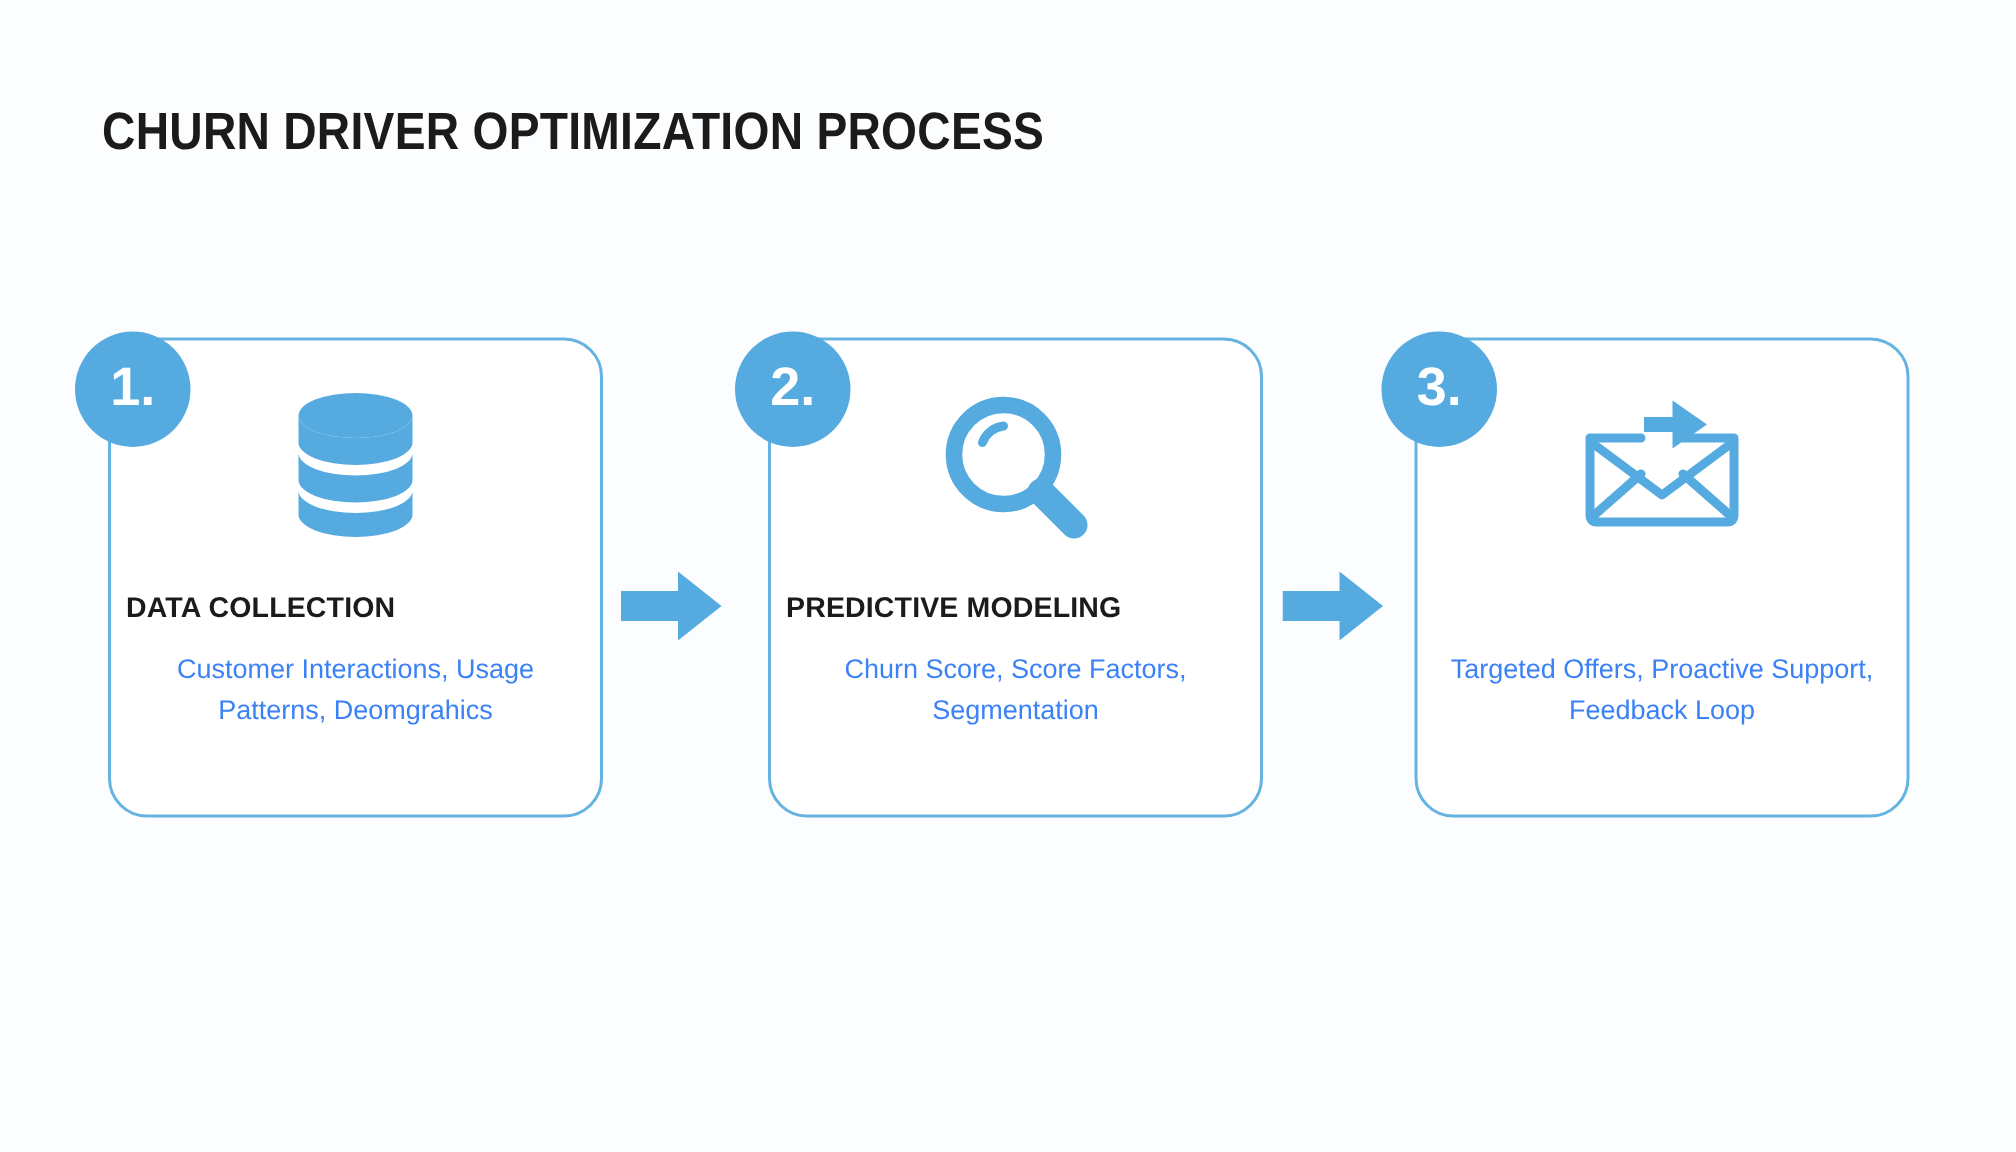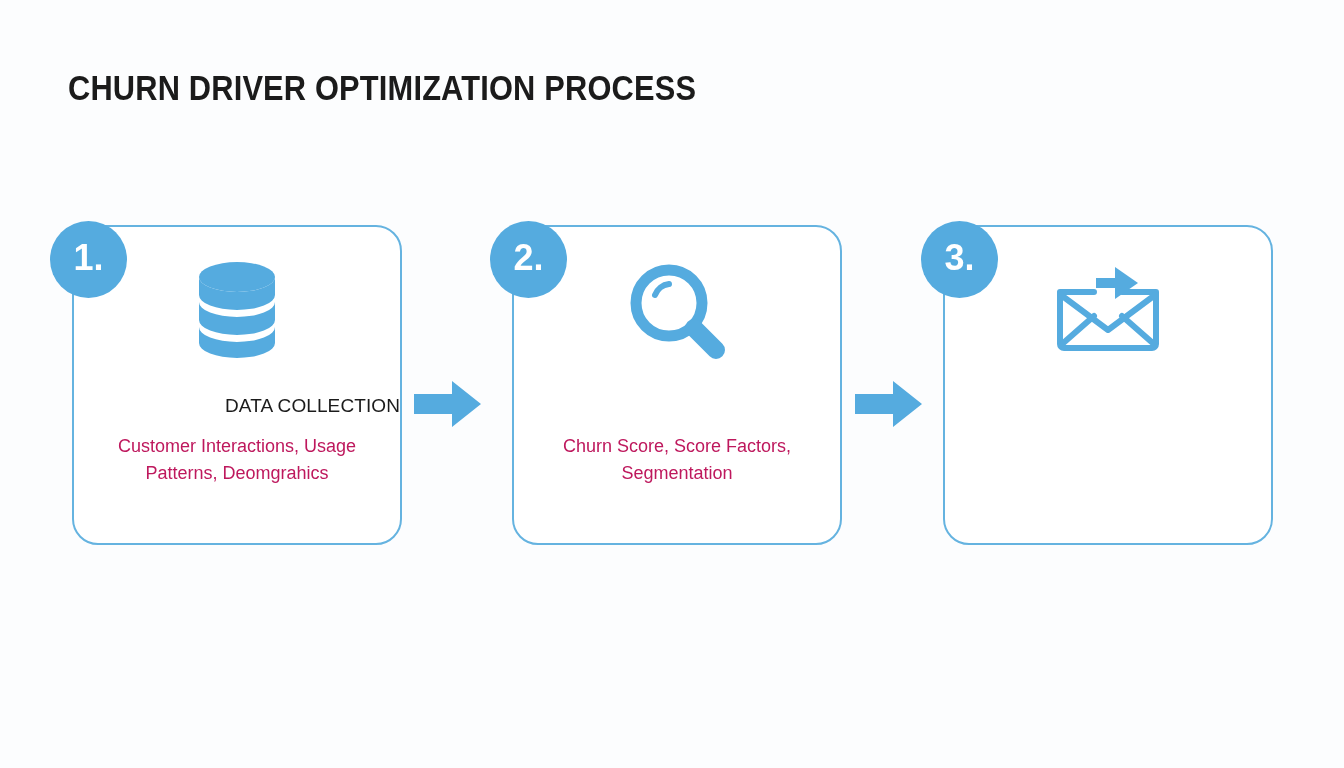--- a/index.html
+++ b/index.html
@@ -83,39 +83,39 @@
     width: 100%;
     height: 118px;
     display: flex;
     align-items: center;
     justify-content: center;
   }
 
   .card-heading {
     position: absolute;
     left: 12px;
-    right: 2px;
+    right: 28px;
     top: 170px;
-    text-align: right;
+    text-align: left;
     font-size: 19px;
-    font-weight: normal;
+    font-weight: bold;
     color: #1b1b1b;
     letter-spacing: 0.1px;
     white-space: nowrap;
   }
 
   .card-desc {
     position: absolute;
     left: 18px;
     right: 18px;
     top: 208px;
     text-align: center;
     font-size: 18px;
     line-height: 1.48;
-    color: #be185d;
+    color: #3b82f6;
   }
 
   
   .connector {
     position: absolute;
     top: 155px;
     width: 68px;
     height: 48px;
   }
   .connector.c1 { left: 414px; }
@@ -167,20 +167,21 @@
     <div class="icon-wrap">
       <span>
         <svg width="104" height="102" viewBox="0 0 104 102" aria-hidden="true">
           <circle cx="44" cy="44" r="33" fill="none" stroke="#55ABDF" stroke-width="11"></circle>
           <path d="M30 36 a17 17 0 0 1 14 -11" fill="none" stroke="#55ABDF" stroke-width="6" stroke-linecap="round"></path>
           <line x1="69" y1="69" x2="91" y2="91" stroke="#55ABDF" stroke-width="18" stroke-linecap="round"></line>
         </svg>
       </span>
     </div>
 
+    <div class="card-heading">PREDICTIVE MODELING</div>
 
     <div class="card-desc">Churn Score, Score Factors, Segmentation</div>
   </div>
 
   <div class="connector c2">
     <span>
       <svg width="68" height="48" viewBox="0 0 68 48" aria-hidden="true">
         <path d="M0 14 H38 V1 L67 24 L38 47 V34 H0 Z" fill="#55ABDF"></path>
       </svg>
     </span>
@@ -198,15 +199,16 @@
             <path d="M8 28 h34 M70 28 h34 M8 28 v52 a4 4 0 0 0 4 4 h88 a4 4 0 0 0 4 -4 V28"></path>
             <path d="M9 31 L56 66 L103 31"></path>
             <path d="M9 81 L42 52 M103 81 L70 52"></path>
           </g>
           <path d="M44 14 H63 V3 L86 19 L63 35 V24 H44 Z" fill="#55ABDF"></path>
         </svg>
       </span>
     </div>
 
 
+    <div class="card-desc">Targeted Offers, Proactive Support, Feedback Loop</div>
   </div>
 
 </div>
 
 </body></html>

